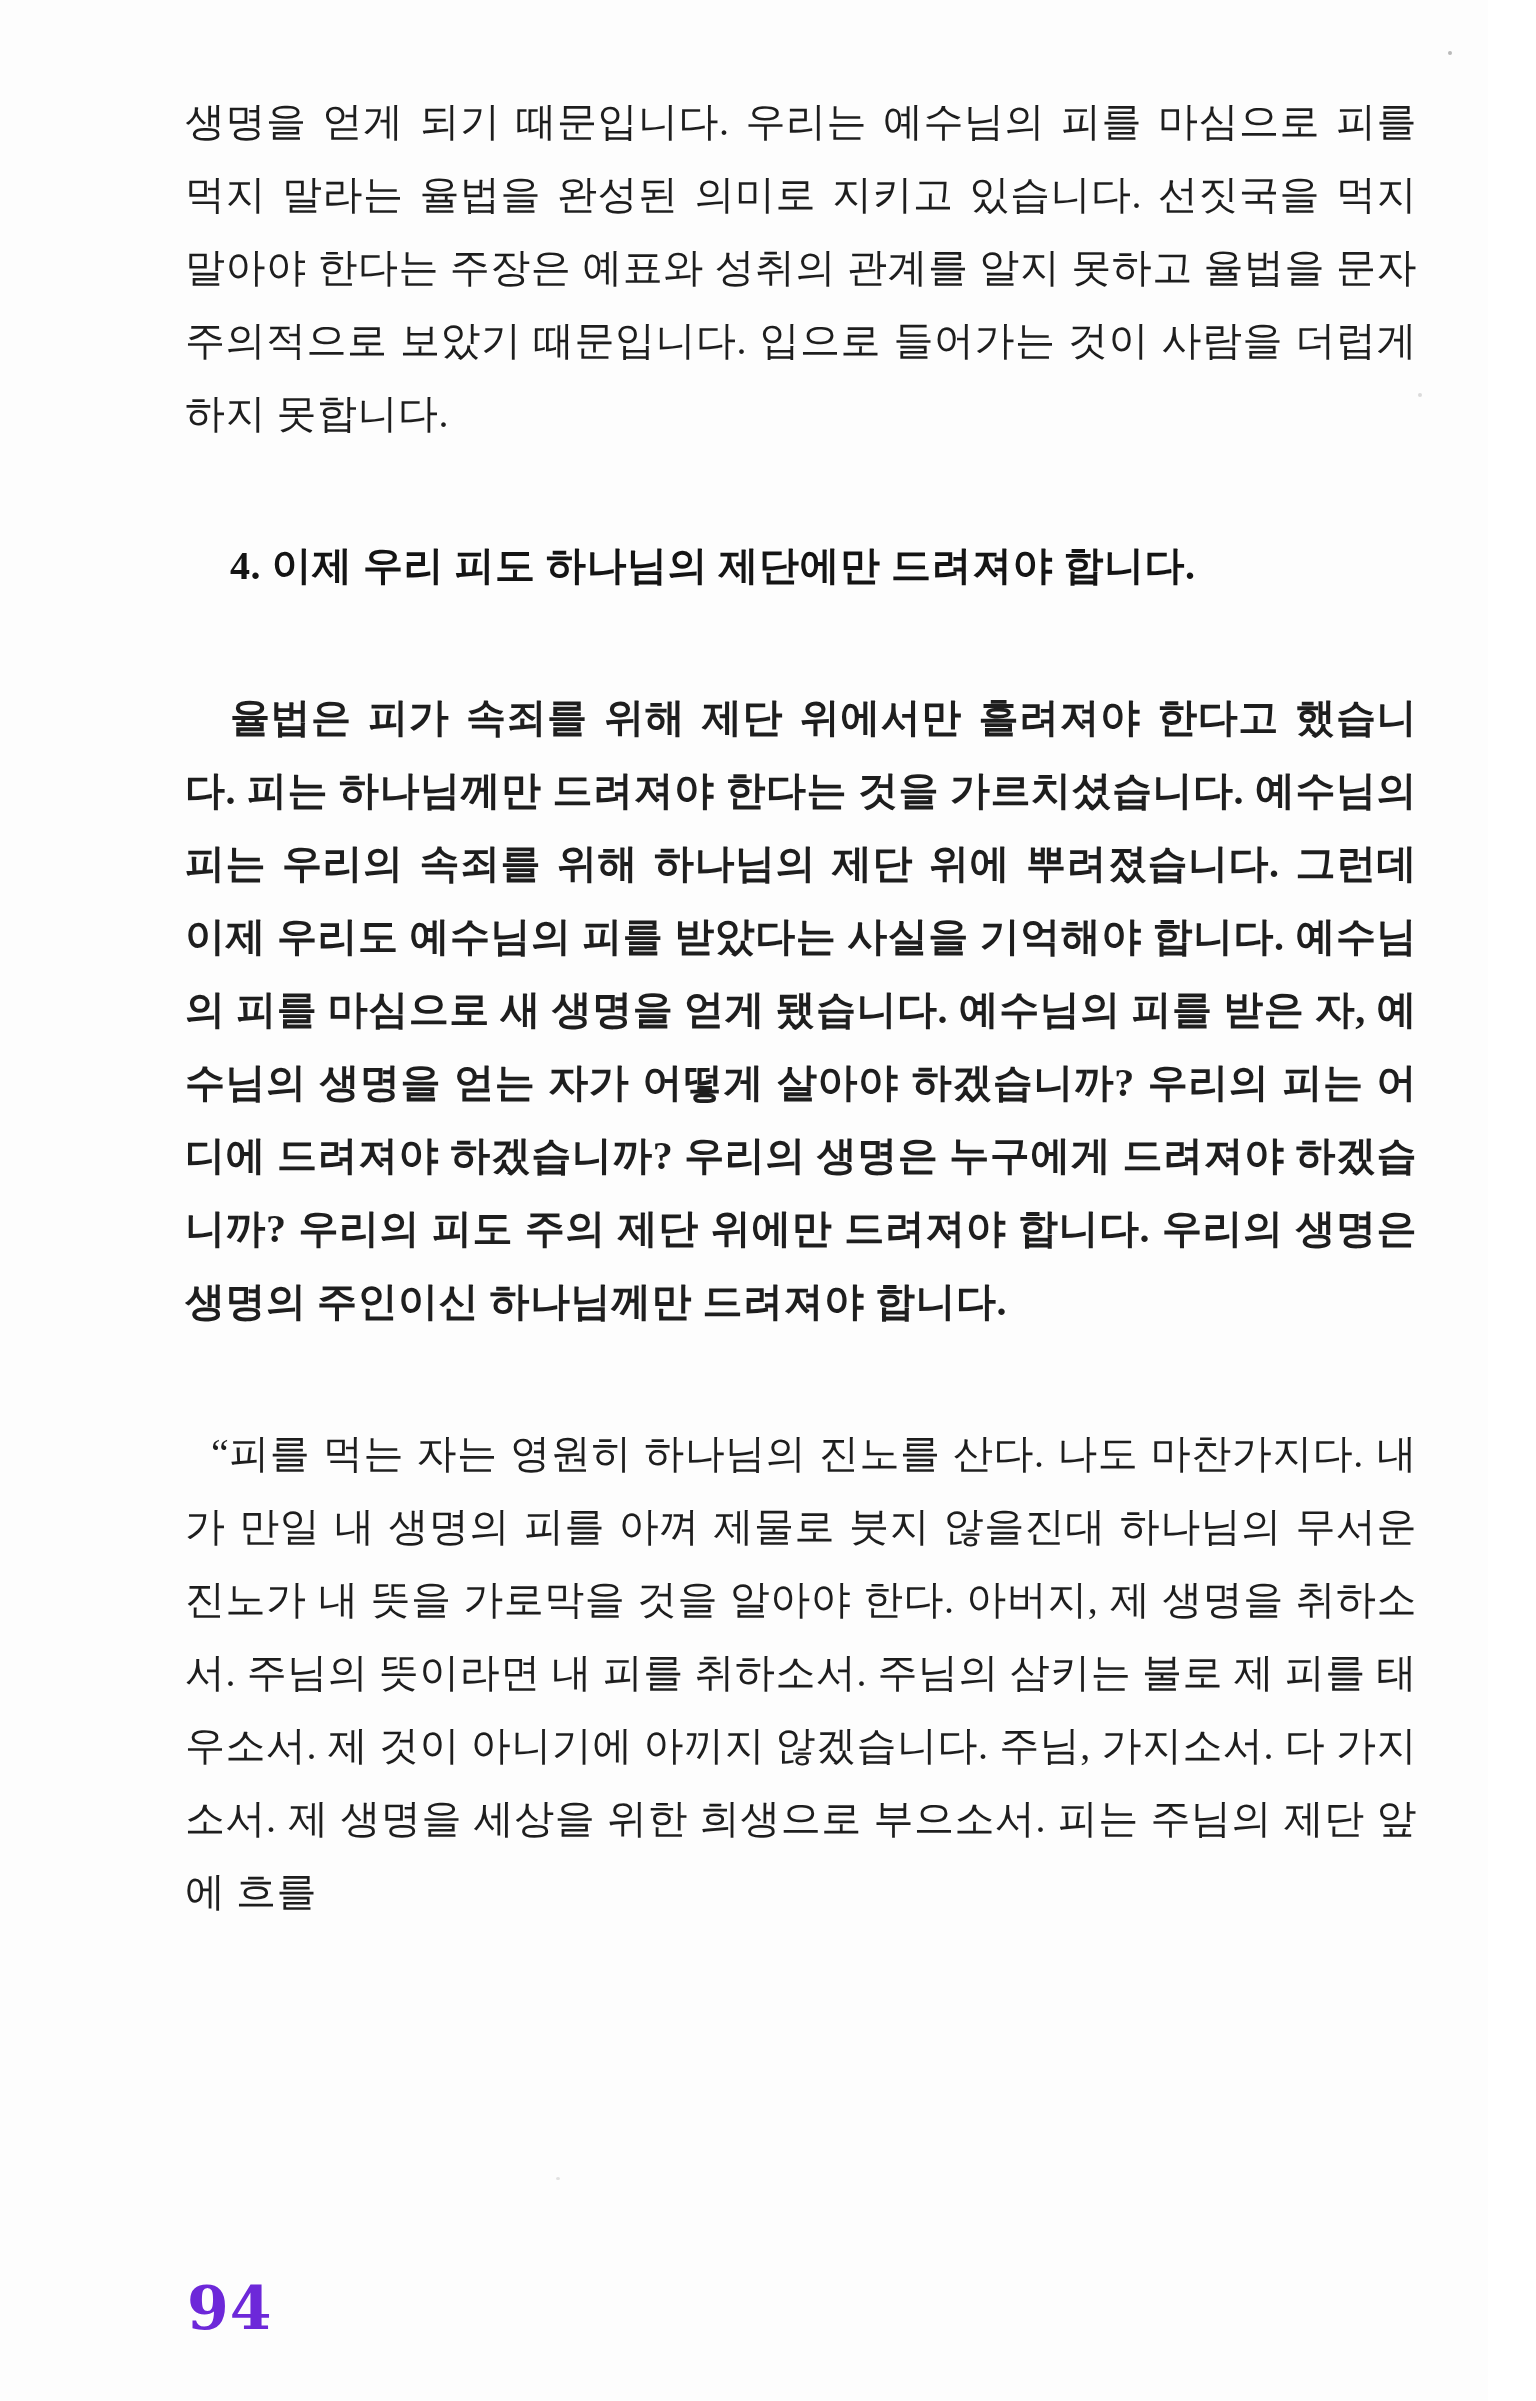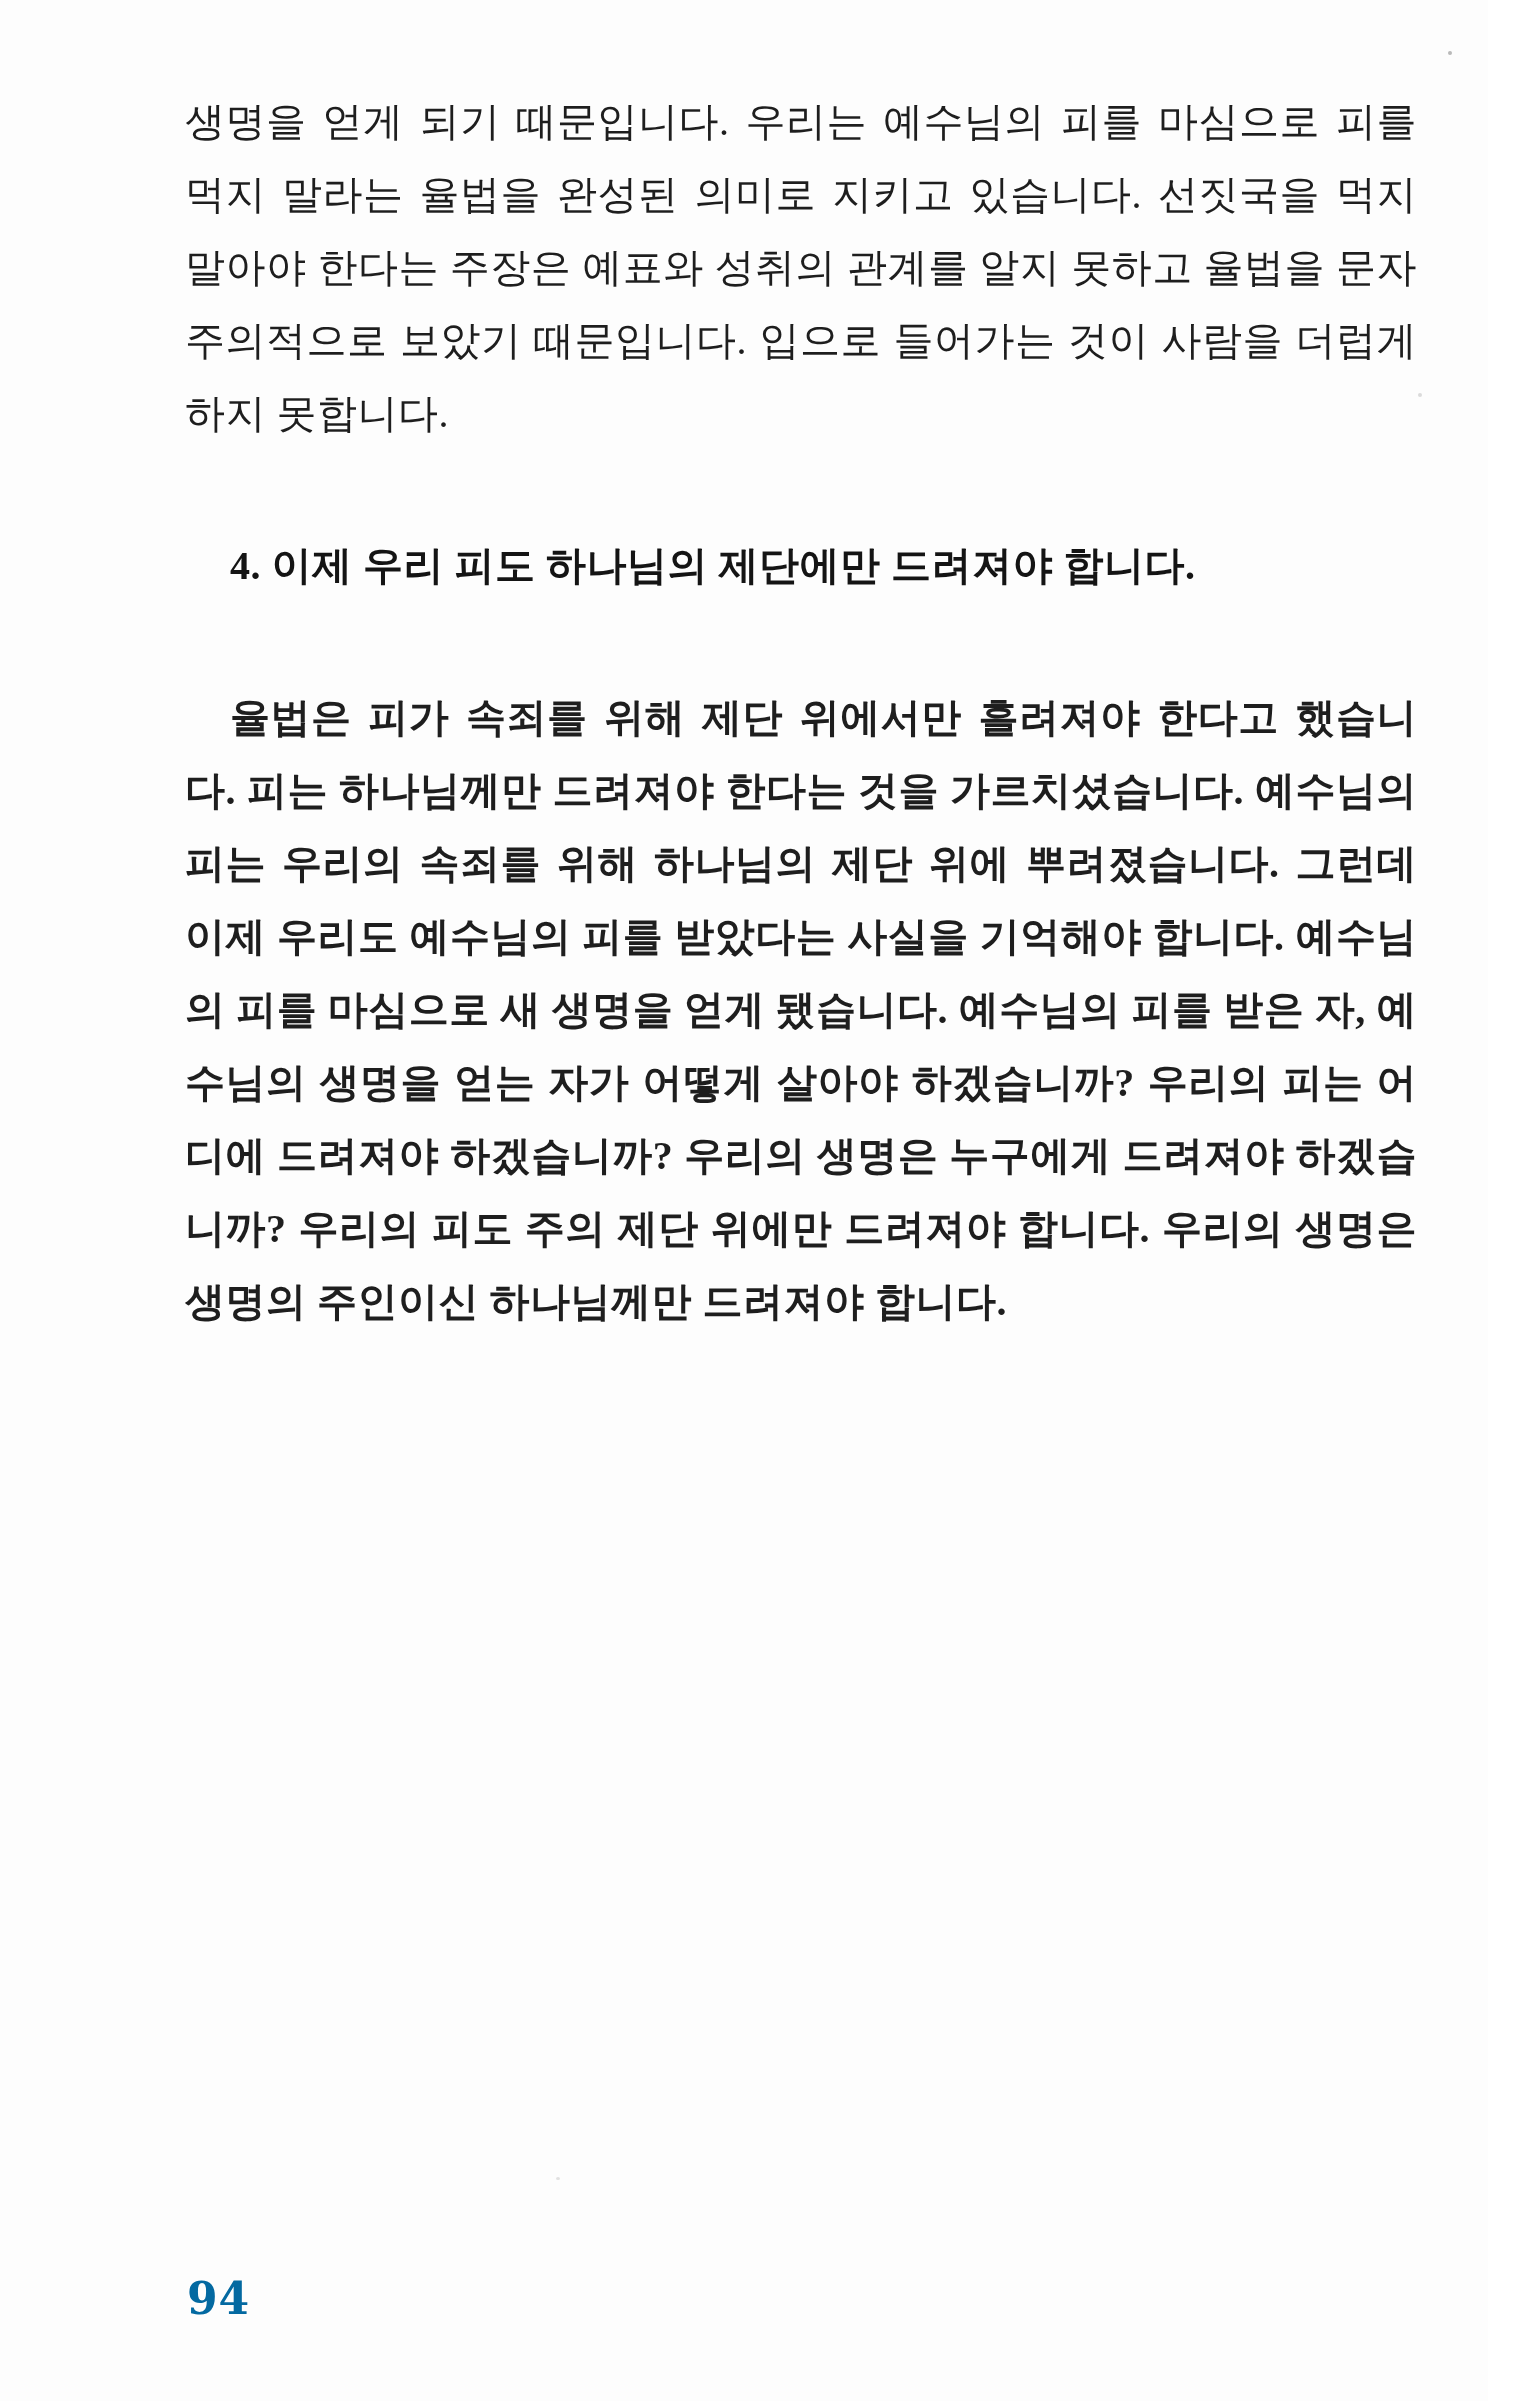--- a/index.html
+++ b/index.html
@@ -47,23 +47,23 @@
     text-indent: 45px;
     font-weight: bold;
   }
   .quote-indent {
     text-indent: 26px;
   }
   .page-number {
     position: absolute;
     left: 187px;
     top: 2273px;
-    font-size: 44px;
+    font-size: 60px;
     font-weight: 600;
-    color: #0369a1;
+    color: #6d28d9;
     font-family: "DejaVu Serif", "Liberation Serif", serif;
     letter-spacing: 1px;
   }
   .speck {
     position: absolute;
     background: rgba(60, 60, 60, 0.35);
     border-radius: 50%;
   }
   .speck.s1 { left: 1448px; top: 51px;  width: 4px; height: 4px; }
   .speck.s2 { left: 1507px; top: 56px;  width: 5px; height: 4px; opacity: .7; }
@@ -78,20 +78,21 @@
 
   <main class="text-block">
 
     <p class="body-para">생명을 얻게 되기 때문입니다. 우리는 예수님의 피를 마심으로 피를 먹지 말라는 율법을 완성된 의미로 지키고 있습니다. 선짓국을 먹지 말아야 한다는 주장은 예표와 성취의 관계를 알지 못하고 율법을 문자주의적으로 보았기 때문입니다. 입으로 들어가는 것이 사람을 더럽게 하지 못합니다.</p>
 
     <h2 class="section-heading">4. 이제 우리 피도 하나님의 제단에만 드려져야 합니다.</h2>
 
     <p class="body-para indent">율법은 피가 속죄를 위해 제단 위에서만 흘려져야 한다고 했습니다. 피는 하나님께만 드려져야 한다는 것을 가르치셨습니다. 예수님의 피는 우리의 속죄를 위해 하나님의 제단 위에 뿌려졌습니다. 그런데 이제 우리도 예수님의 피를 받았다는 사실을 기억해야 합니다. 예수님의 피를 마심으로 새 생명을 얻게 됐습니다. 예수님의 피를 받은 자, 예수님의 생명을 얻는 자가 어떻게 살아야 하겠습니까? 우리의 피는 어디에 드려져야 하겠습니까? 우리의 생명은 누구에게 드려져야 하겠습니까? 우리의 피도 주의 제단 위에만 드려져야 합니다. 우리의 생명은 생명의 주인이신 하나님께만 드려져야 합니다.</p>
 
 
+    <p class="body-para quote-indent">“피를 먹는 자는 영원히 하나님의 진노를 산다. 나도 마찬가지다. 내가 만일 내 생명의 피를 아껴 제물로 붓지 않을진대 하나님의 무서운 진노가 내 뜻을 가로막을 것을 알아야 한다. 아버지, 제 생명을 취하소서. 주님의 뜻이라면 내 피를 취하소서. 주님의 삼키는 불로 제 피를 태우소서. 제 것이 아니기에 아끼지 않겠습니다. 주님, 가지소서. 다 가지소서. 제 생명을 세상을 위한 희생으로 부으소서. 피는 주님의 제단 앞에 흐를</p>
 
   </main>
 
   <div class="page-number">94</div>
 
   <span class="speck s1"></span>
   <span class="speck s2"></span>
   <span class="speck s3"></span>
   <span class="speck s4"></span>
   <span class="speck s5"></span>

